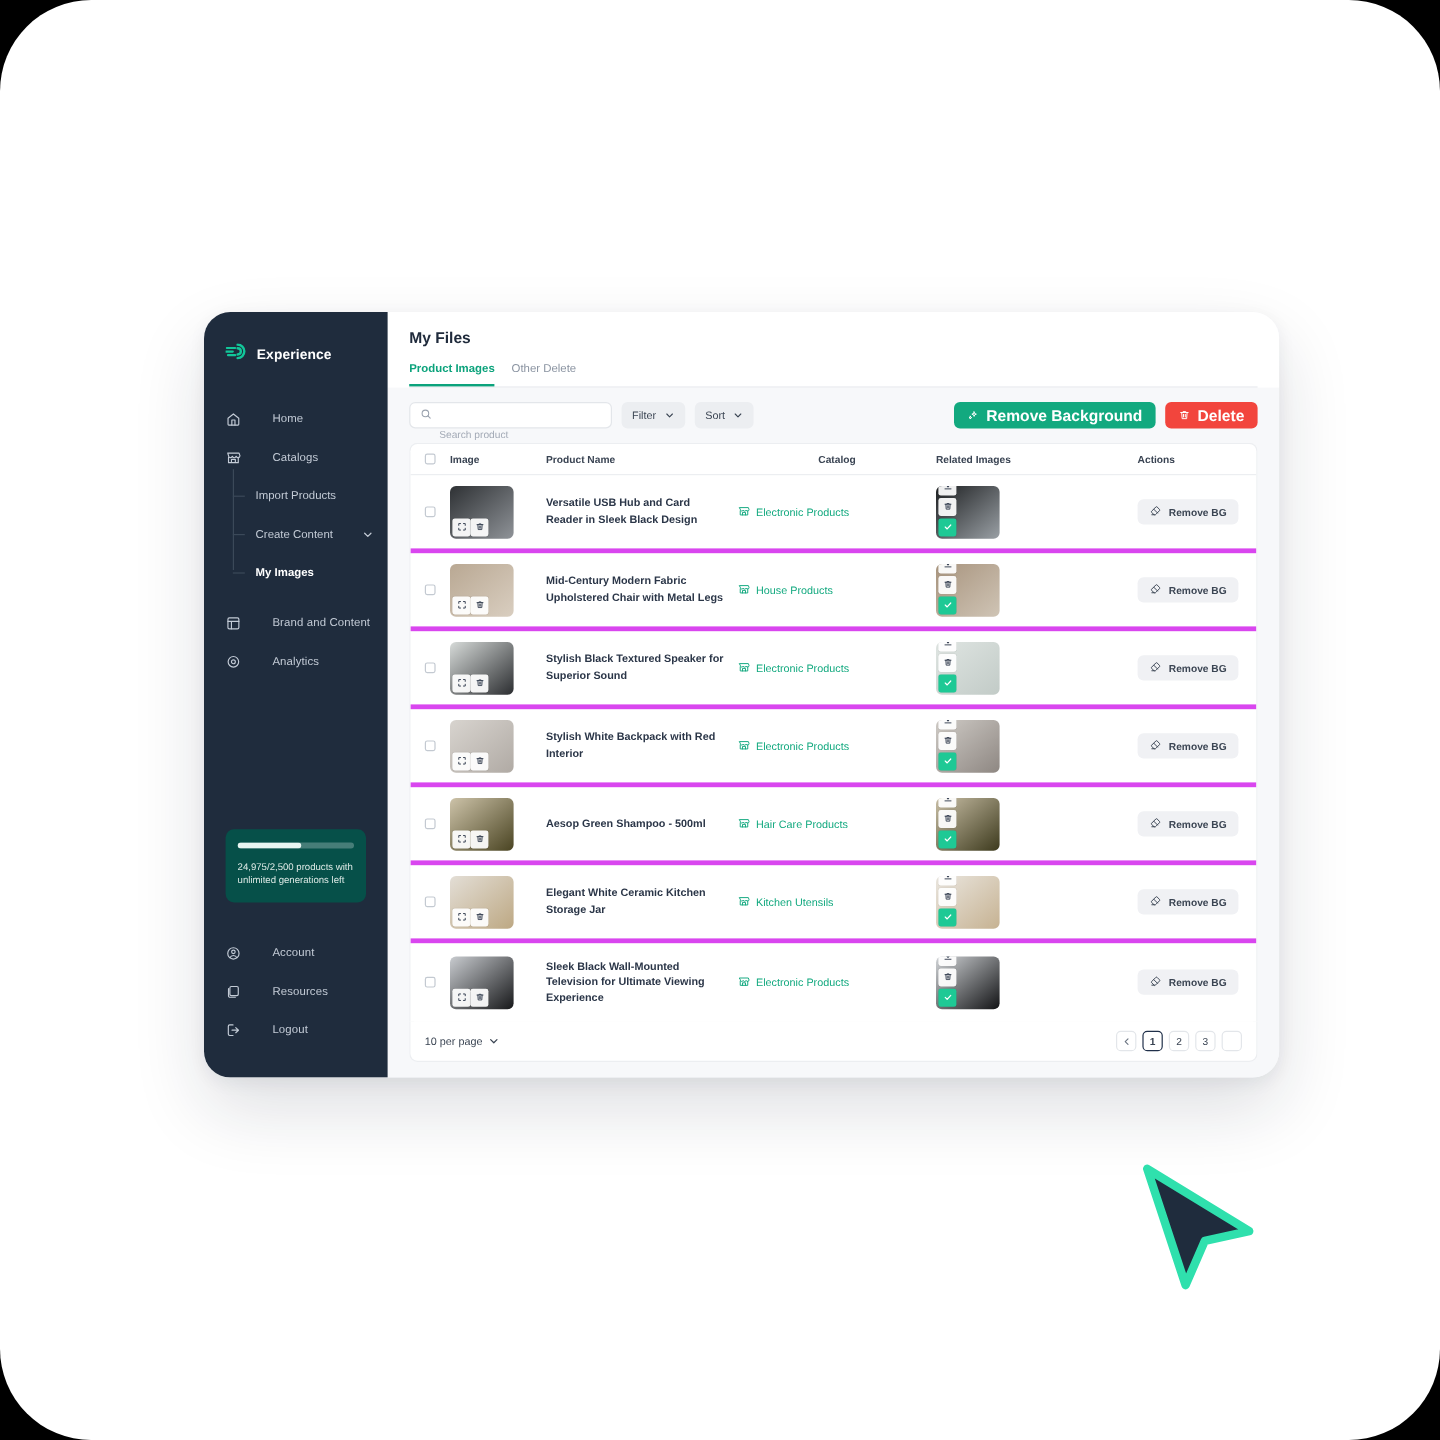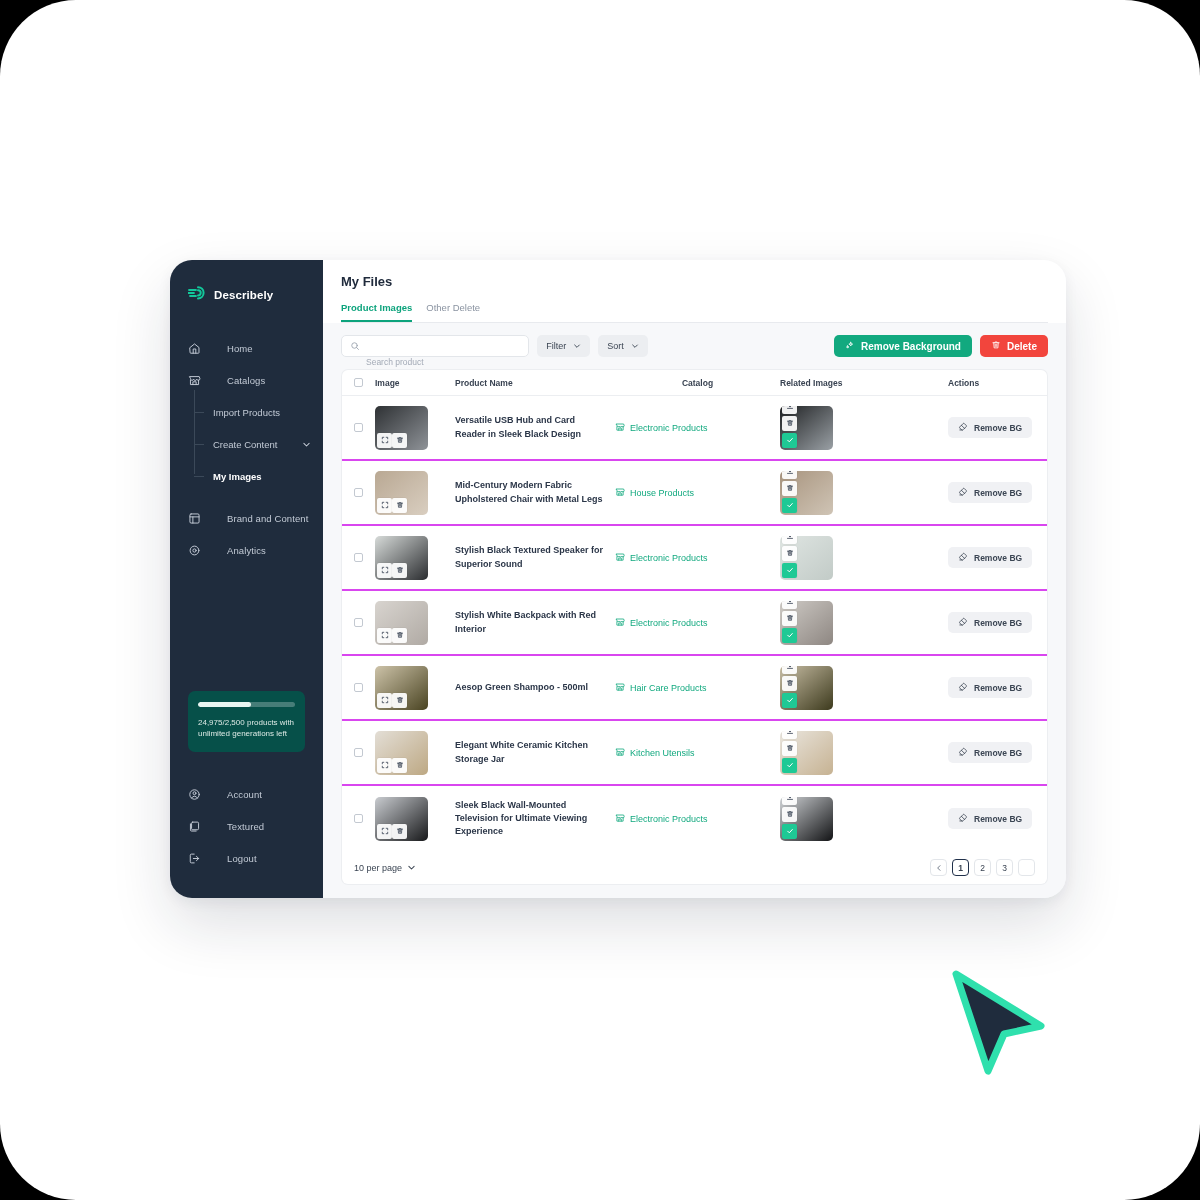--- a/index.html
+++ b/index.html
@@ -101,21 +101,21 @@
     display:flex; align-items:center; gap:7px; padding: 0 9px;
     font-size: 9px; color:#39435200; cursor:pointer; font-family:inherit;
   }
   .pill span { color:#3b4553; font-size:9px; }
   .pill .chev { width:8px; height:8px; }
 
   .spacer { flex:1; }
   .btn {
     height: 22px; border-radius: 5px; border:none; cursor:pointer;
     display:flex; align-items:center; gap:6px; padding: 0 11px;
-    font-size: 10px; font-weight: bold; color:#fff; font-family:inherit;
+    font-size: 13px; font-weight: bold; color:#fff; font-family:inherit;
   }
   .btn.green { background:#12a97f; }
   .btn.red { background:#f2453d; }
   .btn svg { width: 10px; height: 10px; }
 
   
   .table-card {
     margin: 0 18px; background:#fff; border-radius: 7px 7px 0 0;
     border:1px solid #eceef1; border-bottom:none; overflow:hidden;
   }
@@ -124,21 +124,21 @@
   .th { font-size: 8.5px; font-weight:bold; color:#39435; color:#394352; }
   .c-check { width: 33px; flex:0 0 33px; display:flex; justify-content:center; align-items:center; }
   .c-image { width: 80px; flex:0 0 80px; }
   .c-name  { width: 160px; flex:0 0 160px; }
   .c-cat   { width: 165px; flex:0 0 165px;text-align:center; }
   .c-rel   { width: 168px; flex:0 0 168px; }
   .c-act   { flex:1; }
 
   .cbx { width: 9px; height: 9px; border:1px solid #c3c9d1; border-radius:2px; background:#fff; cursor:pointer; }
 
-  .trow { border-bottom:2px solid #d946ef; min-height: 65px; }
+  .trow { border-bottom:4px solid #d946ef; min-height: 65px; }
   .trow:last-child { border-bottom:none; }
 
   .thumb {
     width: 53px; height: 44px; border-radius: 5px; overflow:hidden;
     position:relative; background:#d7dbe0;
   }
   .thumb .ovl { position:absolute; display:flex; flex-wrap:wrap; width: 30px; }
   .thumb .ob {
     width: 15px; height: 15px; background: rgba(255,255,255,.93);
     display:flex; align-items:center; justify-content:center;
@@ -192,21 +192,21 @@
     <aside id="sidebar">
 
       <div class="logo-wrap">
         <span>
           <svg width="20" height="14" viewBox="0 0 20 14" fill="none">
             <path d="M1 4h7M0 7h6M2 10h6" stroke="#12c79a" stroke-width="1.8" stroke-linecap="round"></path>
             <path d="M10 1.2c3.2 0 5.6 2.4 5.6 5.6S13.2 12.4 10 12.4" stroke="#12c79a" stroke-width="2" stroke-linecap="round"></path>
             <path d="M10 4.2c1.6 0 2.7 1.2 2.7 2.6S11.6 9.4 10 9.4" stroke="#12c79a" stroke-width="2" stroke-linecap="round"></path>
           </svg>
         </span>
-        <span class="logo-text">Describely</span>
+        <span class="logo-text">Experience</span>
       </div>
 
       <nav class="nav">
 
         <div class="nav-item">
           <span class="ico">
             <svg viewBox="0 0 16 16" fill="none" stroke="#c3cbd6" stroke-width="1.2" stroke-linecap="round" stroke-linejoin="round">
               <path d="M2.5 6.8 8 2.4l5.5 4.4V13a.8.8 0 0 1-.8.8H3.3a.8.8 0 0 1-.8-.8z"></path>
               <path d="M6.4 13.8V8.6h3.2v5.2"></path>
             </svg>
@@ -288,21 +288,21 @@
           </span>
           <span class="nav-label">Account</span>
         </div>
         <div class="nav-item">
           <span class="ico">
             <svg viewBox="0 0 16 16" fill="none" stroke="#c3cbd6" stroke-width="1.2" stroke-linecap="round" stroke-linejoin="round">
               <rect x="4.4" y="2.6" width="8.6" height="9.4" rx="1.4"></rect>
               <path d="M3 4.8v7.4a1.4 1.4 0 0 0 1.4 1.4H10"></path>
             </svg>
           </span>
-          <span class="nav-label">Textured</span>
+          <span class="nav-label">Resources</span>
         </div>
         <div class="nav-item">
           <span class="ico">
             <svg viewBox="0 0 16 16" fill="none" stroke="#c3cbd6" stroke-width="1.2" stroke-linecap="round" stroke-linejoin="round">
               <path d="M7.6 2.6H4.2a1.4 1.4 0 0 0-1.4 1.4v8a1.4 1.4 0 0 0 1.4 1.4h3.4"></path>
               <path d="M10.4 5.4 13.2 8l-2.8 2.6M13.2 8H6.6"></path>
             </svg>
           </span>
           <span class="nav-label">Logout</span>
         </div>

